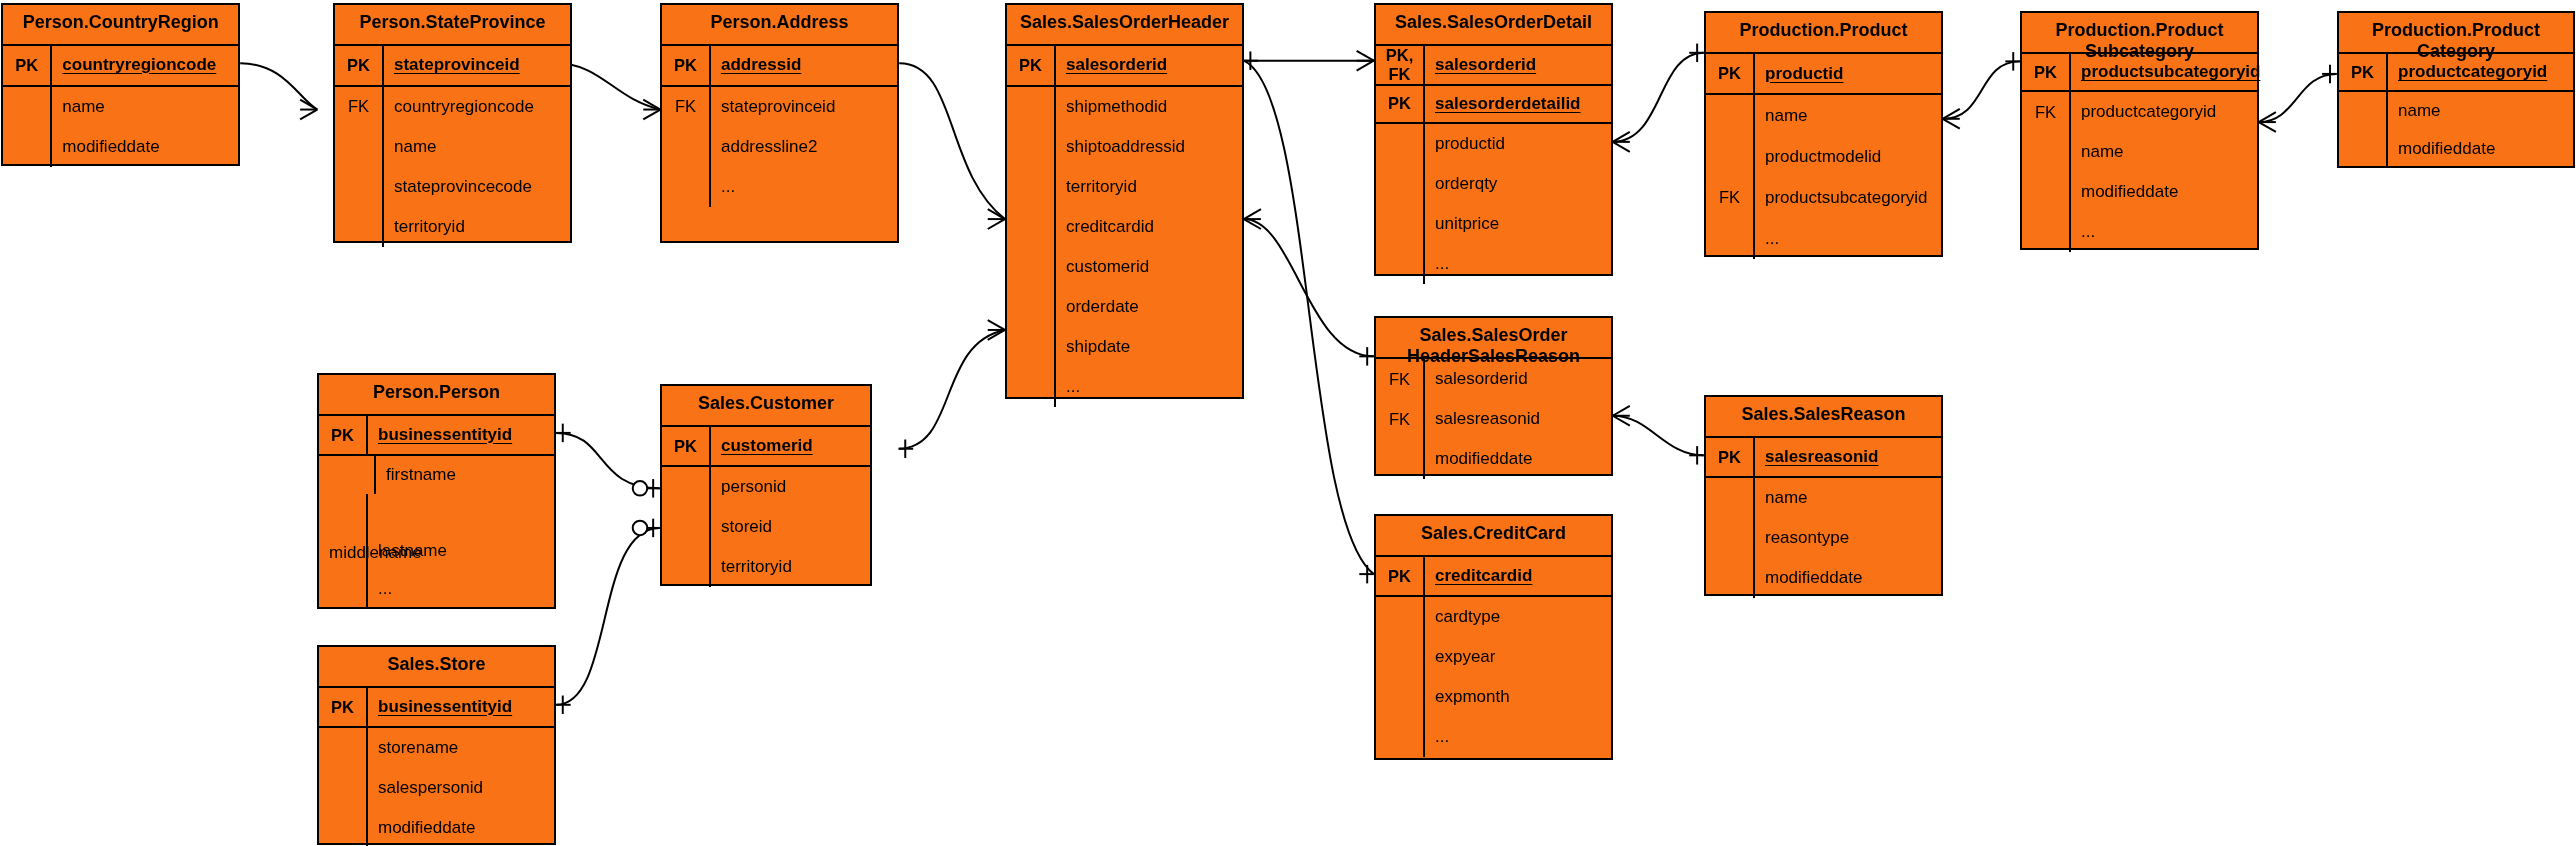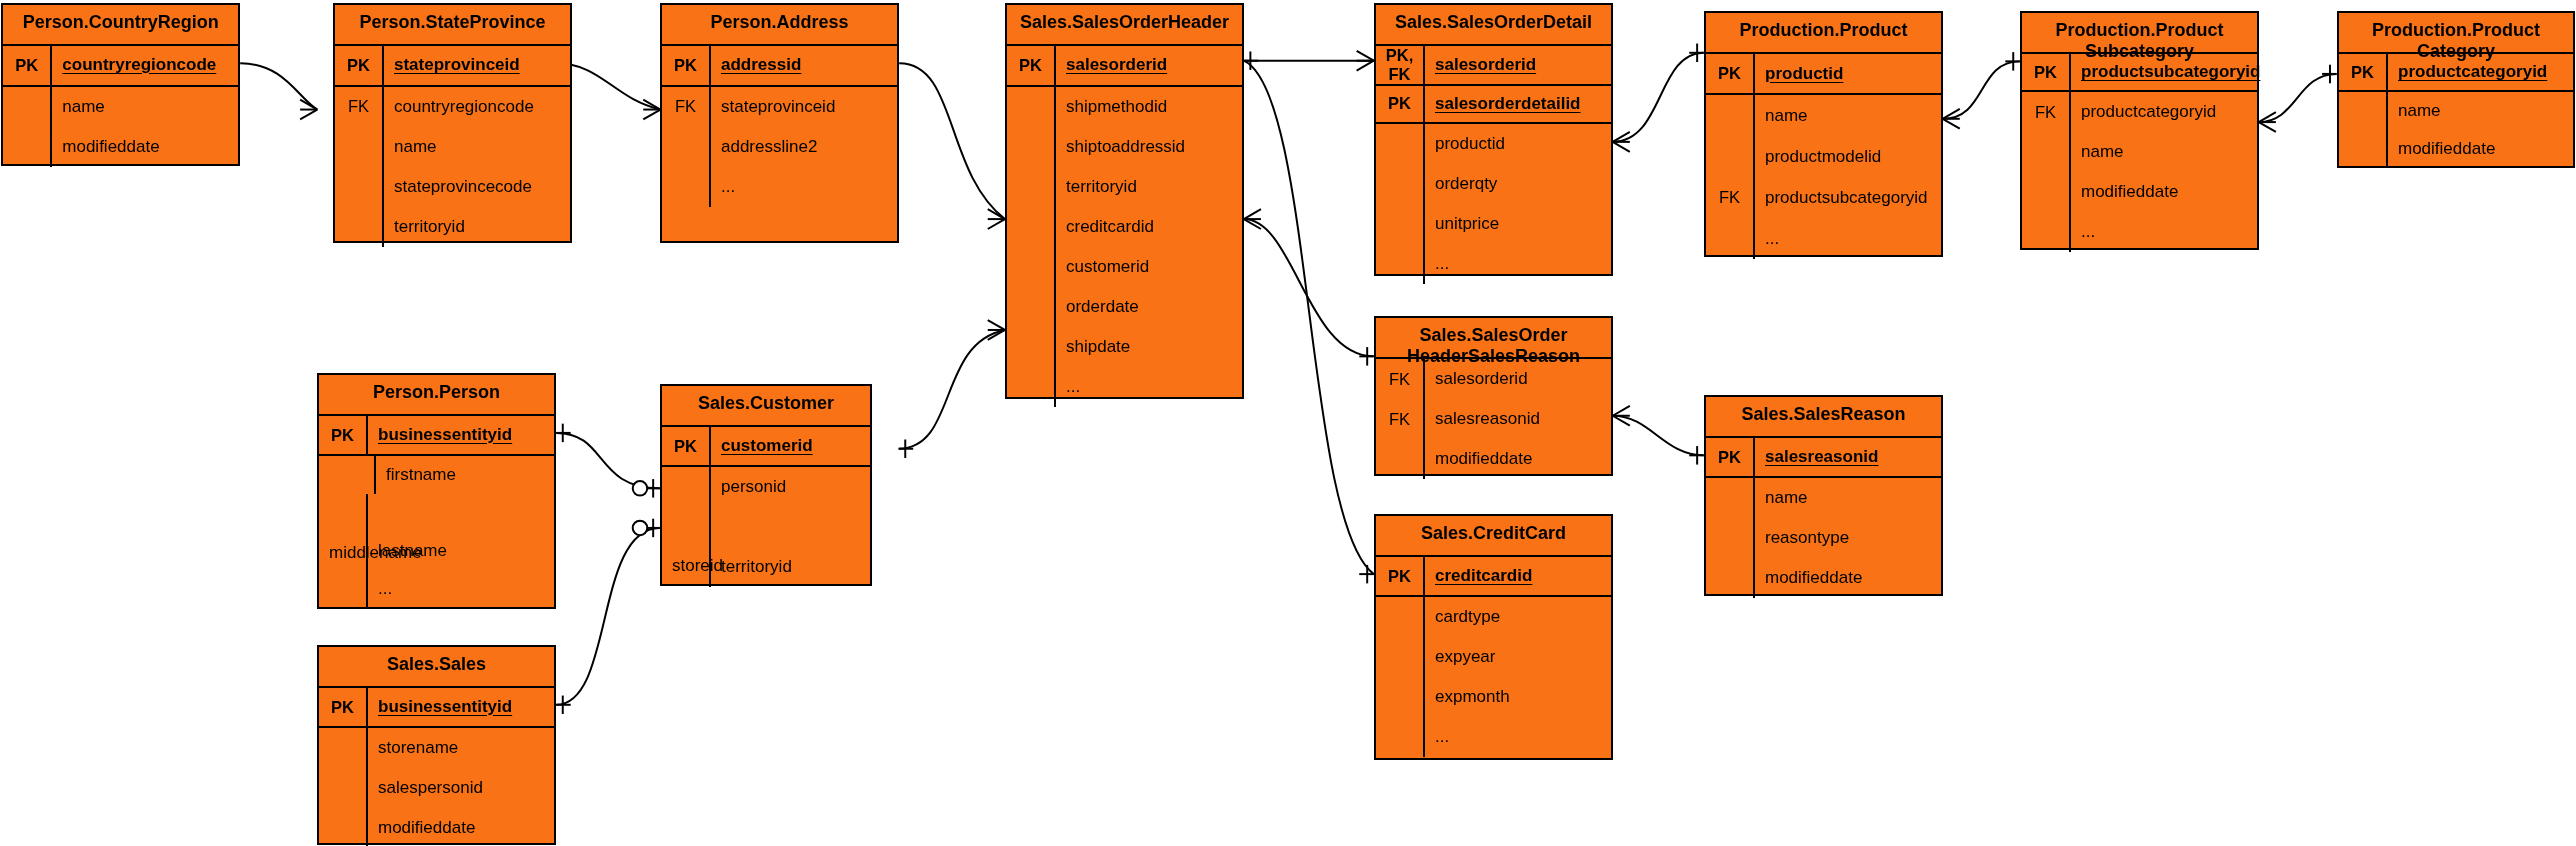--- a/index.html
+++ b/index.html
@@ -433,31 +433,31 @@
     <div class="entity" style="left: 660px; top: 384px; width: 212px; height: 202px;">
       <div class="entity-title" style="height: 41px;">Sales.Customer</div>
       <div class="attr-row sep" style="height: 40px;">
         <div class="key-cell">PK</div>
         <div class="name-cell pkname">customerid</div>
       </div>
       <div class="attr-row" style="height: 40px;">
         <div class="key-cell"></div>
         <div class="name-cell">personid</div>
       </div>
-      <div class="attr-row" style="height: 40px; flex-direction: column;">
+      <div class="attr-row" style="height: 40px;">
         <div class="key-cell"></div>
         <div class="name-cell">storeid</div>
       </div>
       <div class="attr-row" style="height: 40px;">
         <div class="key-cell"></div>
         <div class="name-cell">territoryid</div>
       </div>
     </div>
     <div class="entity" style="left: 317px; top: 645px; width: 239px; height: 200px;">
-      <div class="entity-title" style="height: 41px;">Sales.Sales</div>
+      <div class="entity-title" style="height: 41px;">Sales.Store</div>
       <div class="attr-row sep" style="height: 40px;">
         <div class="key-cell">PK</div>
         <div class="name-cell pkname">businessentityid</div>
       </div>
       <div class="attr-row" style="height: 40px;">
         <div class="key-cell"></div>
         <div class="name-cell">storename</div>
       </div>
       <div class="attr-row" style="height: 40px;">
         <div class="key-cell"></div>

